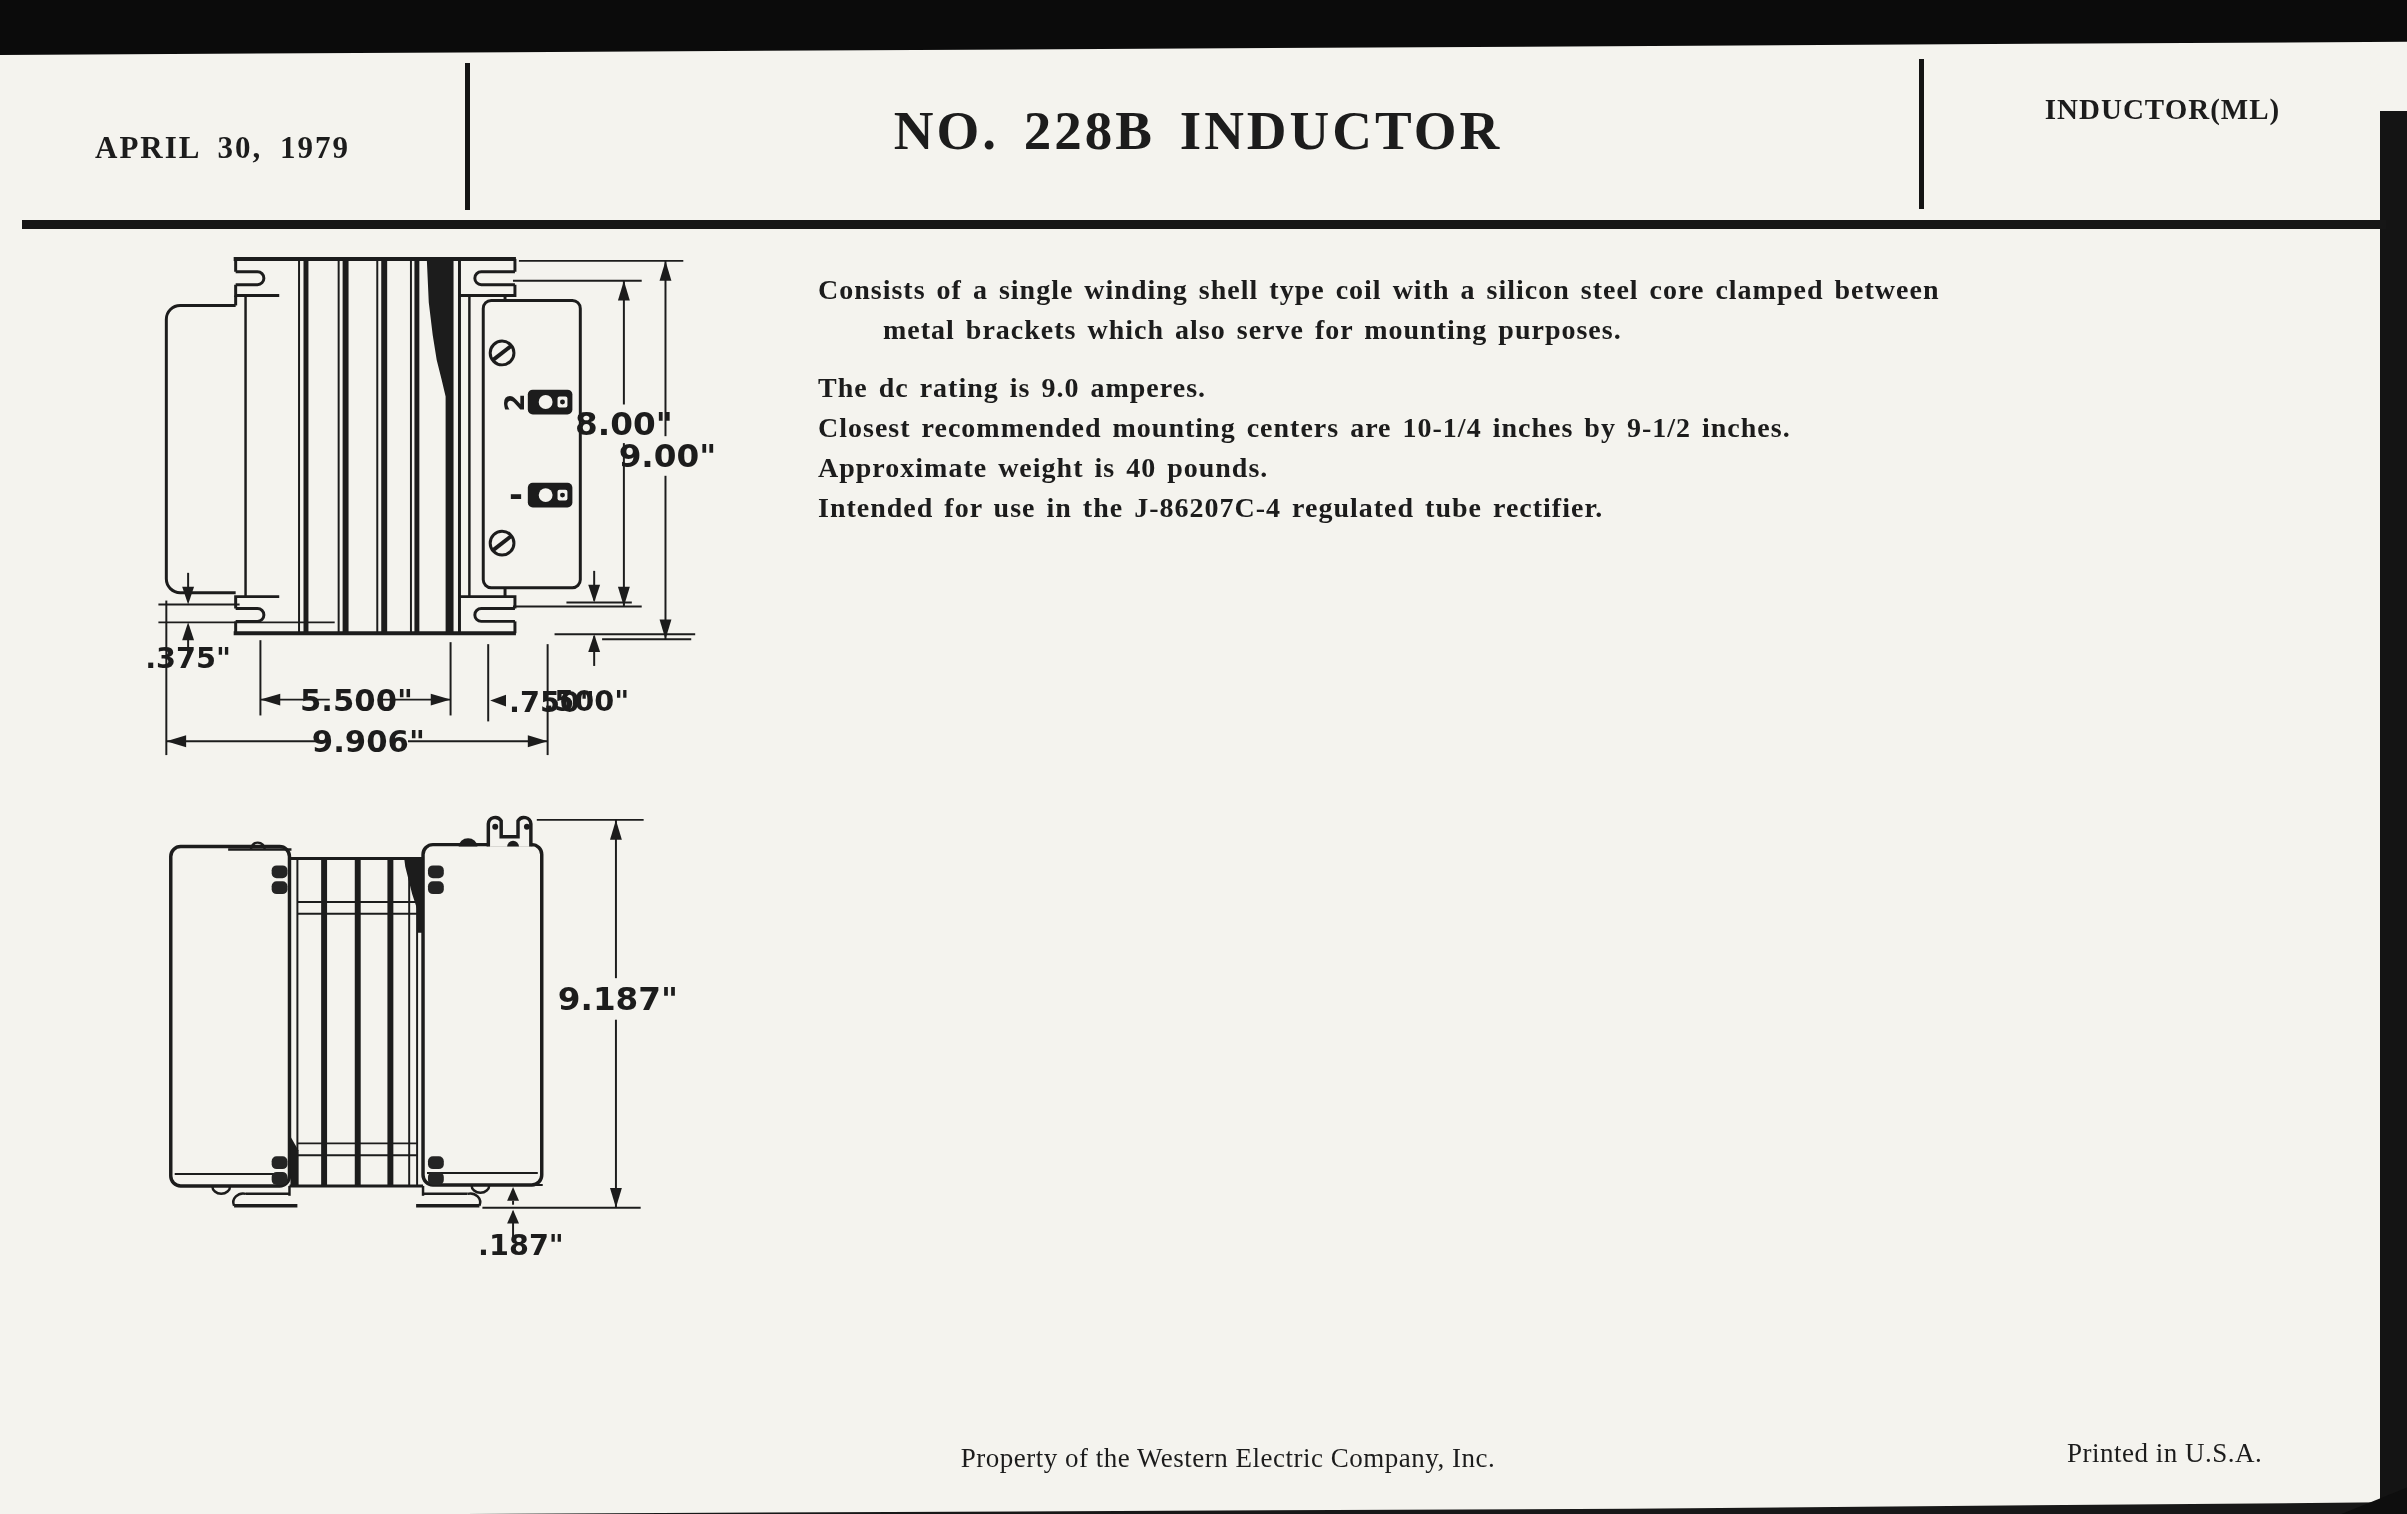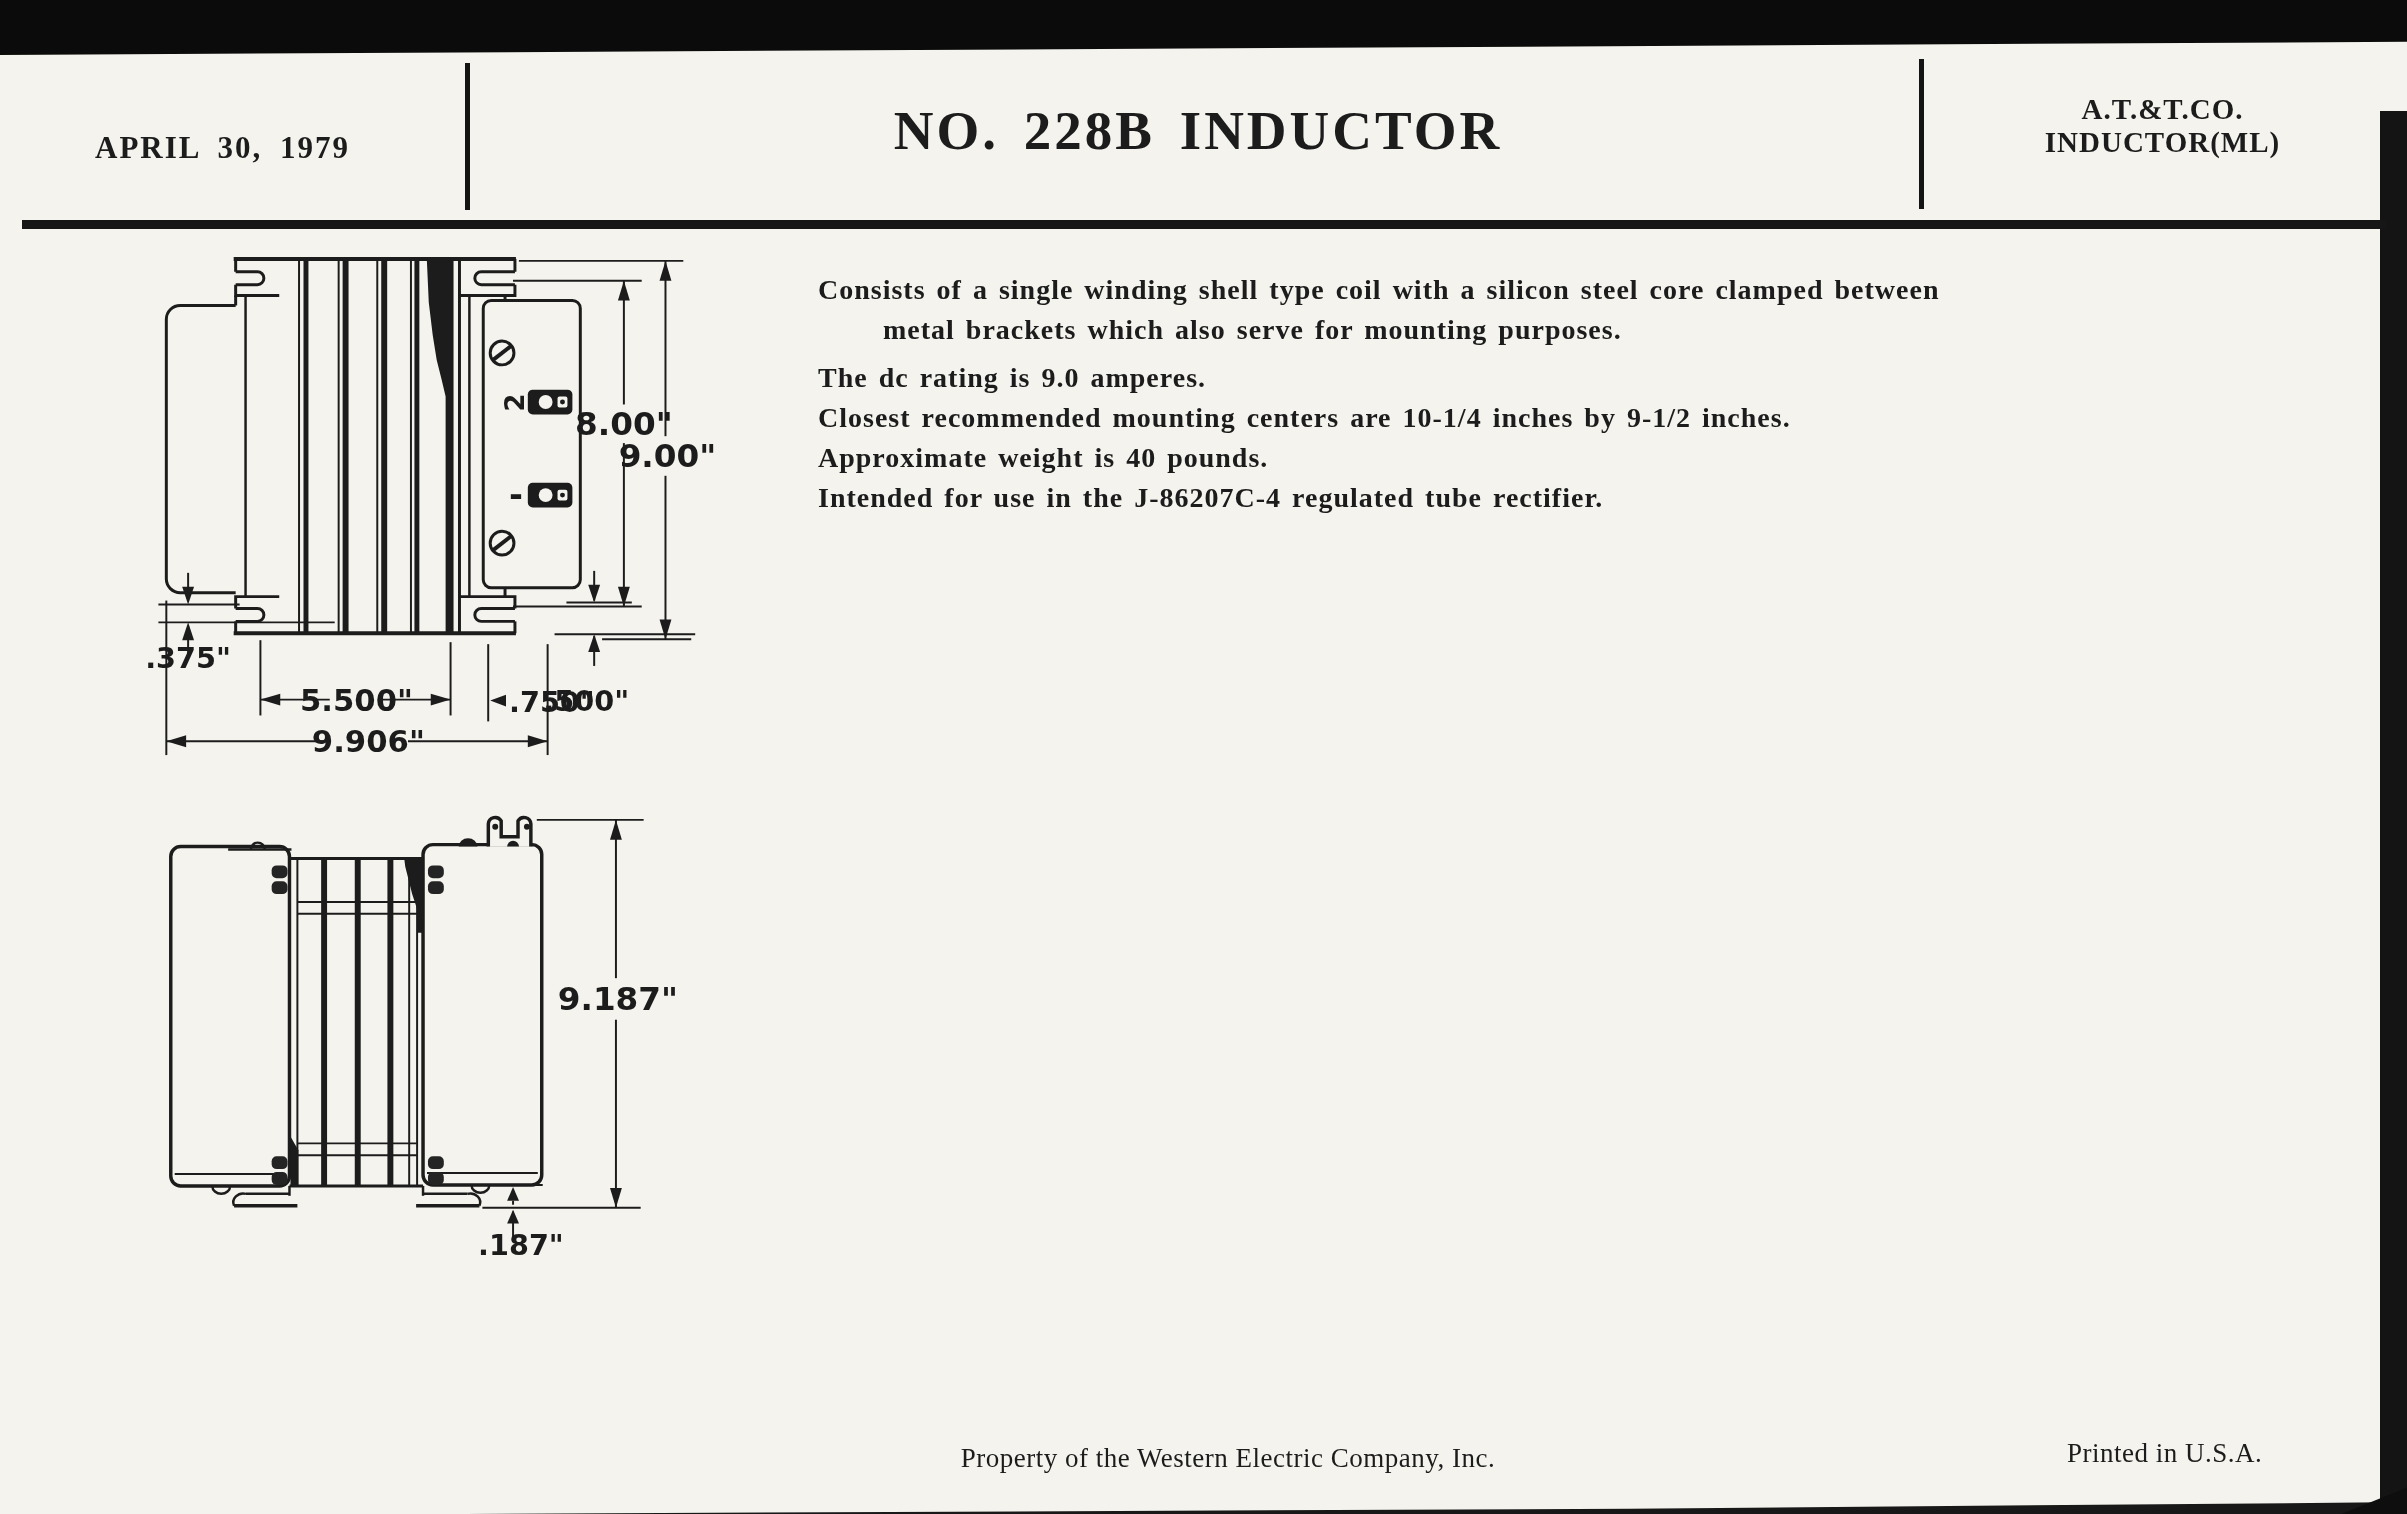--- a/index.html
+++ b/index.html
@@ -19,21 +19,21 @@
   .date{position:absolute;left:95px;top:130px;font-size:31px;font-weight:bold;
         letter-spacing:2px;word-spacing:8px;white-space:nowrap;}
   .title{position:absolute;left:802px;top:99px;width:792px;text-align:center;
          font-size:55px;font-weight:bold;letter-spacing:3px;word-spacing:8px;white-space:nowrap;}
   .std{position:absolute;left:1935px;top:93px;width:455px;text-align:center;
        font-size:29px;font-weight:bold;letter-spacing:1px;line-height:33px;}
   .desc{position:absolute;left:818px;top:270px;width:1580px;font-size:28px;font-weight:bold;
         letter-spacing:1px;word-spacing:3px;line-height:40px;}
   .desc .ln{white-space:nowrap;}
   .desc .indent{padding-left:65px;}
-  .desc .gap{margin-bottom:8px;}
+  .desc .gap{margin-bottom:18px;}
   .footer-center{position:absolute;left:812px;top:1443px;width:832px;text-align:center;
                  font-size:27px;font-weight:normal;letter-spacing:0.5px;white-space:nowrap;}
   .footer-right{position:absolute;left:2067px;top:1438px;font-size:27px;font-weight:normal;
                 letter-spacing:0.5px;white-space:nowrap;}
   .drawing{position:absolute;}
   .dimtxt{stroke:none;fill:#1c1c1c;font-family:"DejaVu Sans",sans-serif;font-weight:bold;}
 </style>
 </head>
 <body>
 
@@ -42,21 +42,20 @@
   <div class="band band-top"></div>
   <div class="band band-right"></div>
   <div class="band band-bottom"></div>
   <div class="band band-corner"></div>
 
   <div class="date">APRIL 30, 1979</div>
   <div class="vdiv vdiv1"></div>
   <div class="title">NO. 228B INDUCTOR</div>
   <div class="vdiv vdiv2"></div>
   <div class="std">
-    <div>A.T.&amp;T.CO.</div>
     <div>INDUCTOR(ML)</div>
   </div>
   <div class="hrule"></div>
 
   <div class="desc">
     <div class="ln">Consists of a single winding shell type coil with a silicon steel core clamped between</div>
     <div class="ln indent gap">metal brackets which also serve for mounting purposes.</div>
     <div class="ln">The dc rating is 9.0 amperes.</div>
     <div class="ln">Closest recommended mounting centers are 10-1/4 inches by 9-1/2 inches.</div>
     <div class="ln">Approximate weight is 40 pounds.</div>

